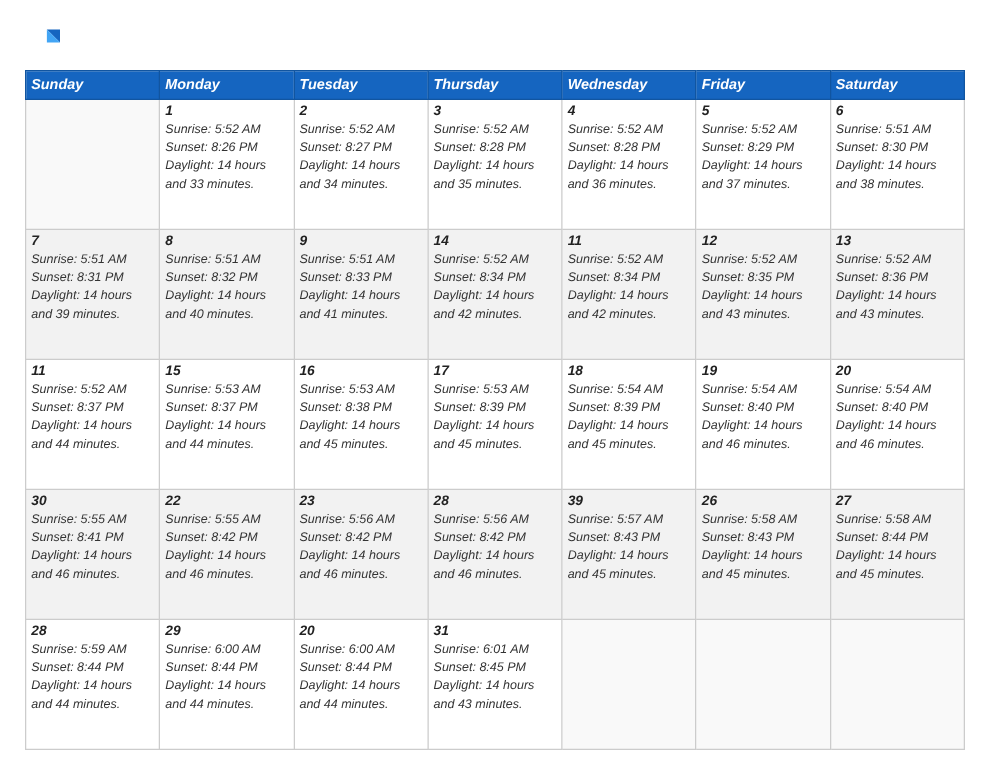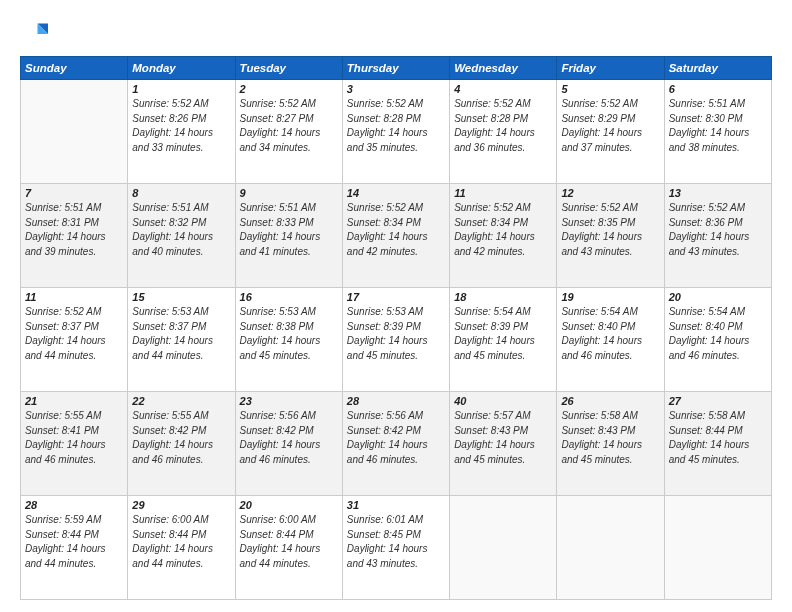--- a/index.html
+++ b/index.html
@@ -273,21 +273,21 @@
           <td>
             <span class="day-num">20</span>
             <div class="day-info" style="white-space: pre-line;">Sunrise: 5:54 AM
 Sunset: 8:40 PM
 Daylight: 14 hours
 and 46 minutes.</div>
           </td>
         </tr>
         <tr class="row-shaded">
           <td>
-            <span class="day-num">21</span>
+            <span class="day-num">30</span>
             <div class="day-info" style="white-space: pre-line;">Sunrise: 5:55 AM
 Sunset: 8:41 PM
 Daylight: 14 hours
 and 46 minutes.</div>
           </td>
           <td>
             <span class="day-num">22</span>
             <div class="day-info" style="white-space: pre-line;">Sunrise: 5:55 AM
 Sunset: 8:42 PM
 Daylight: 14 hours
@@ -301,21 +301,21 @@
 and 46 minutes.</div>
           </td>
           <td>
             <span class="day-num">28</span>
             <div class="day-info" style="white-space: pre-line;">Sunrise: 5:56 AM
 Sunset: 8:42 PM
 Daylight: 14 hours
 and 46 minutes.</div>
           </td>
           <td>
-            <span class="day-num">40</span>
+            <span class="day-num">39</span>
             <div class="day-info" style="white-space: pre-line;">Sunrise: 5:57 AM
 Sunset: 8:43 PM
 Daylight: 14 hours
 and 45 minutes.</div>
           </td>
           <td>
             <span class="day-num">26</span>
             <div class="day-info" style="white-space: pre-line;">Sunrise: 5:58 AM
 Sunset: 8:43 PM
 Daylight: 14 hours

